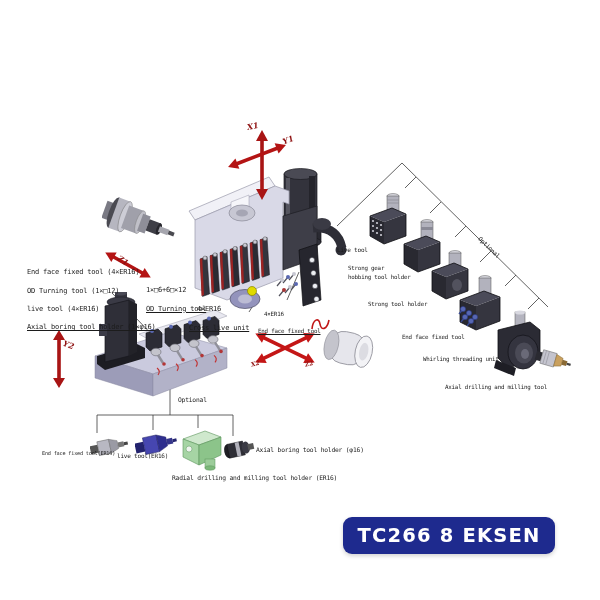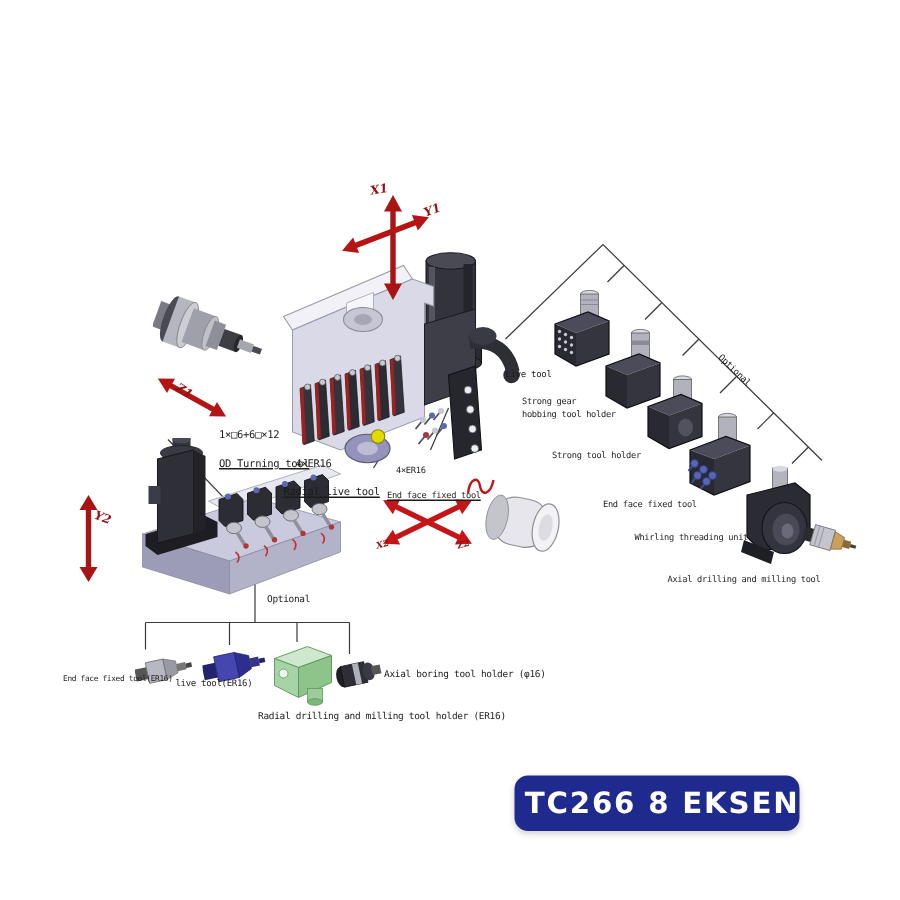--- a/index.html
+++ b/index.html
@@ -12,22 +12,22 @@
   .t .u{text-decoration:underline;}
   .s58{font-size:5.8px;line-height:8.5px;}
   .s52{font-size:5.2px;line-height:7px;}
   .s60{font-size:6px;line-height:8px;}
   .s63{font-size:6.3px;line-height:8px;}
   .axis{position:absolute;z-index:6;color:#8f1212;font:italic bold 8px "DejaVu Serif",serif;
         transform-origin:left top;}
   .axis.small{font-size:6px;}
   .rot44{transform:rotate(44deg);transform-origin:left top;}
   #overlay{position:absolute;left:0;top:0;z-index:1;}
-  #badge{position:absolute;left:343px;top:517px;width:190px;height:37px;border-radius:9px;
-         display:flex;align-items:center;justify-content:flex-end;z-index:7;
+  #badge{position:absolute;left:343px;top:517px;width:212px;height:37px;border-radius:9px;
+         display:flex;align-items:center;justify-content:center;z-index:7;
          box-shadow:0 2px 4px rgba(0,0,0,0.18);}
   #badge span{font:bold 19.5px "DejaVu Sans",sans-serif;letter-spacing:1.2px;}
   .ml8{display:block;margin-left:8px;}
   .ml6{display:block;margin-left:6px;}
 </style>
 </head>
 <body>
 
 <div id="stage">
 
@@ -350,28 +350,34 @@
     <path d="M2,13 C3,3 9,1 10,8 C11,15 17,14 19,4" stroke="#c01616" stroke-width="1.6" fill="none"></path>
   </svg>
 
   <div class="axis" style="left:246px;top:122px;transform:rotate(-10deg);">X1</div>
   <div class="axis" style="left:281px;top:137px;transform:rotate(-21deg);">Y1</div>
   <div class="axis" style="left:121px;top:253px;transform:rotate(33deg);">Z1</div>
   <div class="axis" style="left:65px;top:338px;transform:rotate(20deg);">Y2</div>
   <div class="axis small" style="left:250px;top:361px;transform:rotate(-15deg);">X2</div>
   <div class="axis small" style="left:304px;top:361px;transform:rotate(-15deg);">Z2</div>
 
+  <div class="t" style="left:27px;top:259px;">
+    <span style="display:block;">End face fixed tool (4×ER16)</span>
+    <span style="display:block;">OD Turning tool (1×□12)</span>
+    <span style="display:block;">live tool (4×ER16)</span>
+    <span class="u" style="display:block;">Axial boring tool holder (1×φ16)</span>
+  </div>
 
   <div class="t" style="left:146px;top:277px;">
     <span style="display:block;">1×□6+6□×12</span>
     <span class="u" style="display:block;">OD Turning tool</span>
   </div>
   <div class="t" style="left:189px;top:296px;">
     <span class="ml8">4×ER16</span>
-    <span class="u" style="display:block;">Radial live tool</span>
+    <span class="u" style="display:block;">Cross live unit</span>
   </div>
   <div class="t s58" style="left:258px;top:301px;">
     <span class="ml6">4×ER16</span>
     <span class="u" style="display:block;">End face fixed tool</span>
   </div>
 
   <div class="t s60" style="left:337px;top:246px;">Live tool</div>
   <div class="t s58" style="left:348px;top:264px;">Strong gear
 hobbing tool holder</div>
   <div class="t s58" style="left:368px;top:300px;">Strong tool holder</div>

